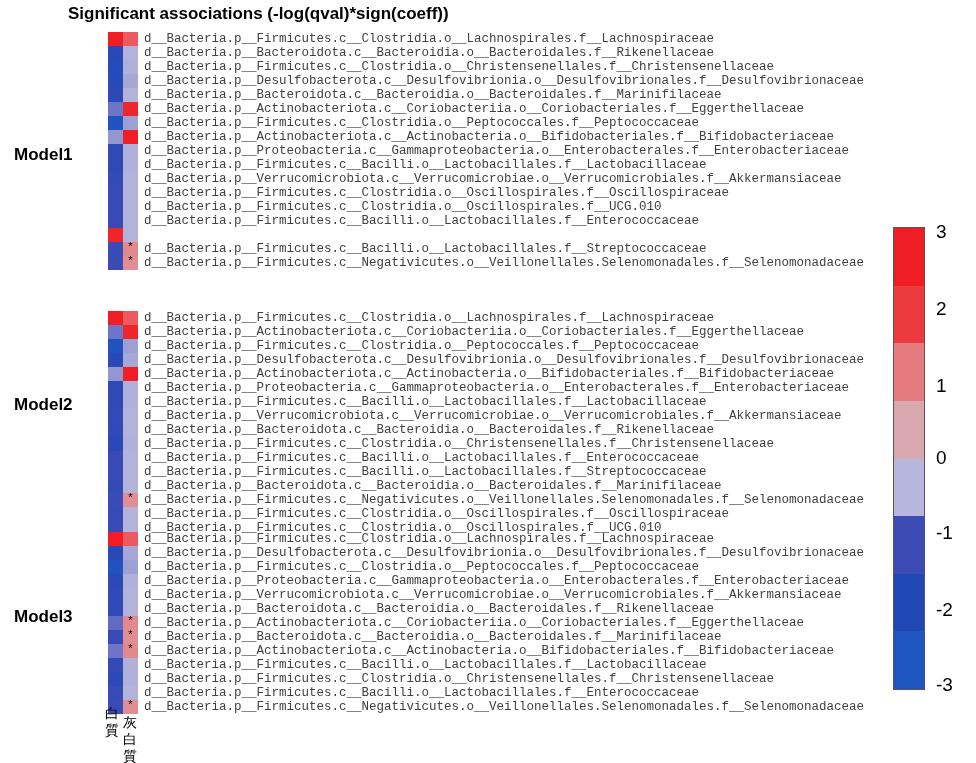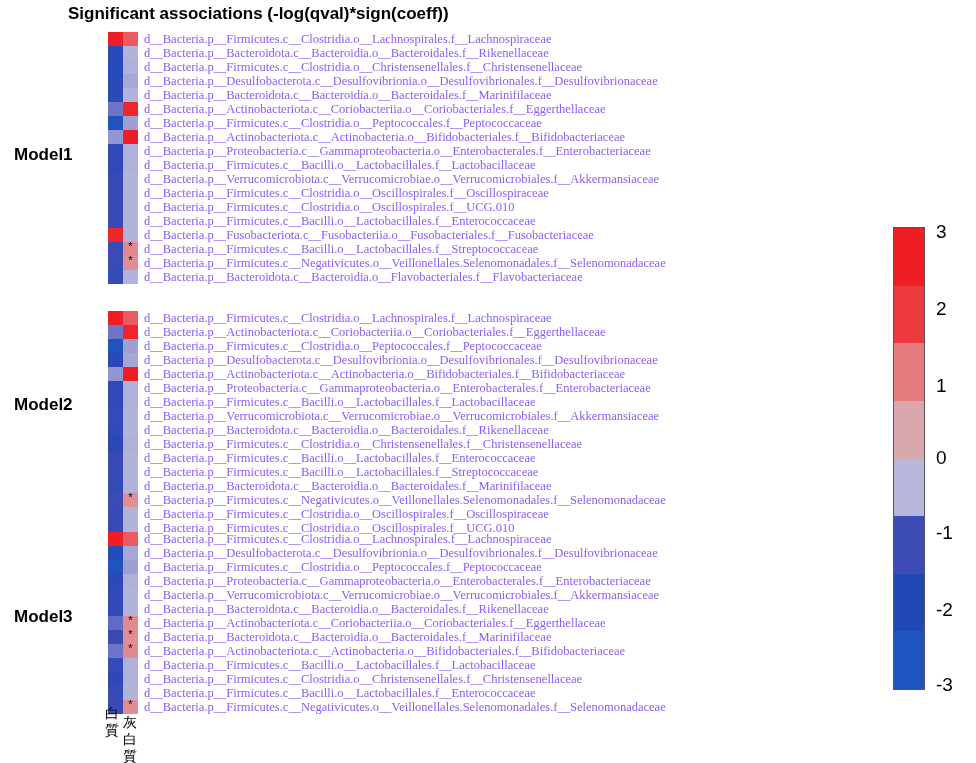--- a/index.html
+++ b/index.html
@@ -57,25 +57,25 @@
     left: 0;
     right: 0;
     top: -3px;
     text-align: center;
     font-size: 11px;
     line-height: 14px;
     color: #000;
   }
   .taxon {
     font-size: 12.5px;
-    color: #8b5cf6;
+    color: #404040;
     white-space: nowrap;
     padding-left: 6px;
     line-height: 14px;
-    font-family: Liberation Serif, serif;
+    font-family: Liberation Mono, monospace;
   }
   
   #colorbar {
     position: absolute;
     left: 893px;
     top: 227px;
     width: 32px;
     height: 463px;
     border: 1px solid #555;
     box-sizing: border-box;
@@ -181,36 +181,30 @@
       <div class="taxon">d__Bacteria.p__Firmicutes.c__Clostridia.o__Oscillospirales.f__UCG.010</div>
     </div>
     <div class="row">
       <div class="cell" style="background: rgb(55, 74, 182);"></div>
       <div class="cell" style="background: rgb(178, 178, 219);"></div>
       <div class="taxon">d__Bacteria.p__Firmicutes.c__Bacilli.o__Lactobacillales.f__Enterococcaceae</div>
     </div>
     <div class="row">
       <div class="cell" style="background: rgb(238, 37, 43);"></div>
       <div class="cell" style="background: rgb(178, 178, 219);"></div>
-      <div class="taxon">d__Bacteria.p__Fusobacteriota.c__Fusobacteriia.o__Fusobacteriales.f__Fusobacteriaceae</div>
     </div>
     <div class="row">
       <div class="cell" style="background: rgb(58, 75, 182);"></div>
       <div class="cell star" style="background: rgb(225, 137, 141);"></div>
       <div class="taxon">d__Bacteria.p__Firmicutes.c__Bacilli.o__Lactobacillales.f__Streptococcaceae</div>
     </div>
     <div class="row">
       <div class="cell" style="background: rgb(58, 75, 182);"></div>
       <div class="cell star" style="background: rgb(224, 142, 147);"></div>
       <div class="taxon">d__Bacteria.p__Firmicutes.c__Negativicutes.o__Veillonellales.Selenomonadales.f__Selenomonadaceae</div>
-    </div>
-    <div class="row">
-      <div class="cell" style="background: rgb(52, 74, 183);"></div>
-      <div class="cell" style="background: rgb(178, 178, 219);"></div>
-      <div class="taxon">d__Bacteria.p__Bacteroidota.c__Bacteroidia.o__Flavobacteriales.f__Flavobacteriaceae</div>
     </div>
   </div>
 <div class="block" id="block-1" style="top: 311px;">
     <div class="row">
       <div class="cell" style="background: rgb(239, 29, 36);"></div>
       <div class="cell" style="background: rgb(234, 90, 94);"></div>
       <div class="taxon">d__Bacteria.p__Firmicutes.c__Clostridia.o__Lachnospirales.f__Lachnospiraceae</div>
     </div>
     <div class="row">
       <div class="cell" style="background: rgb(110, 116, 199);"></div>

